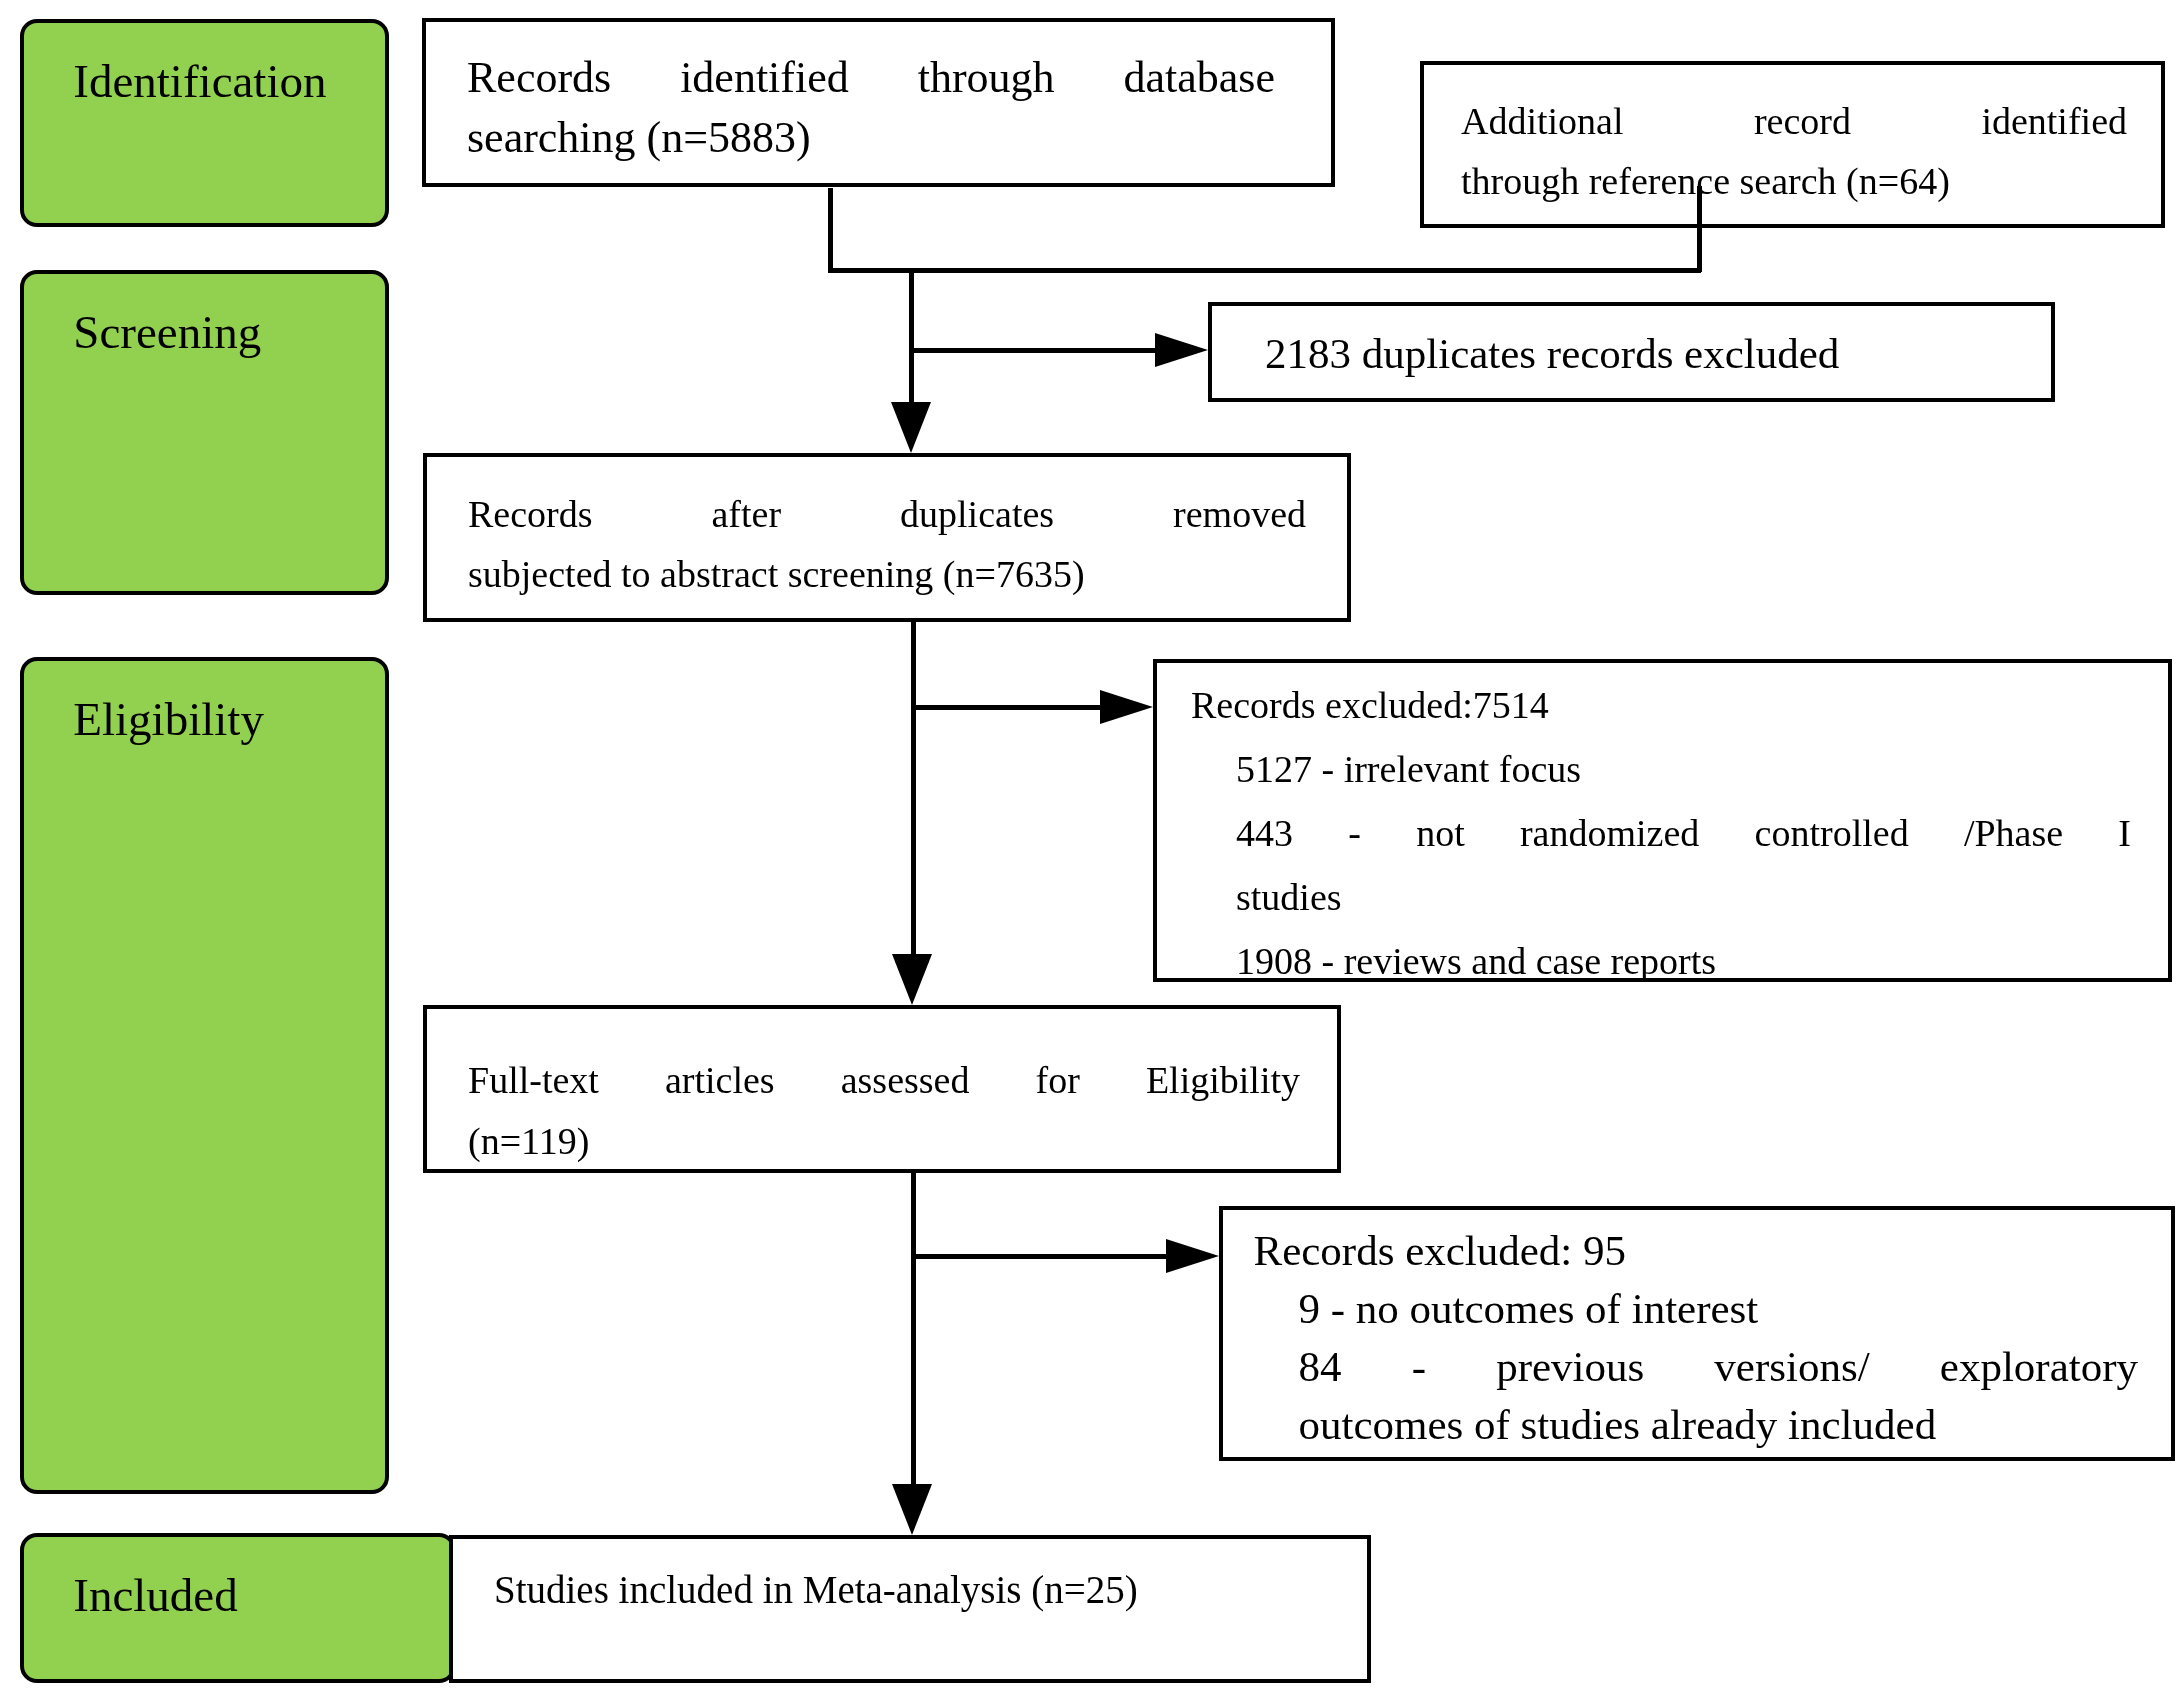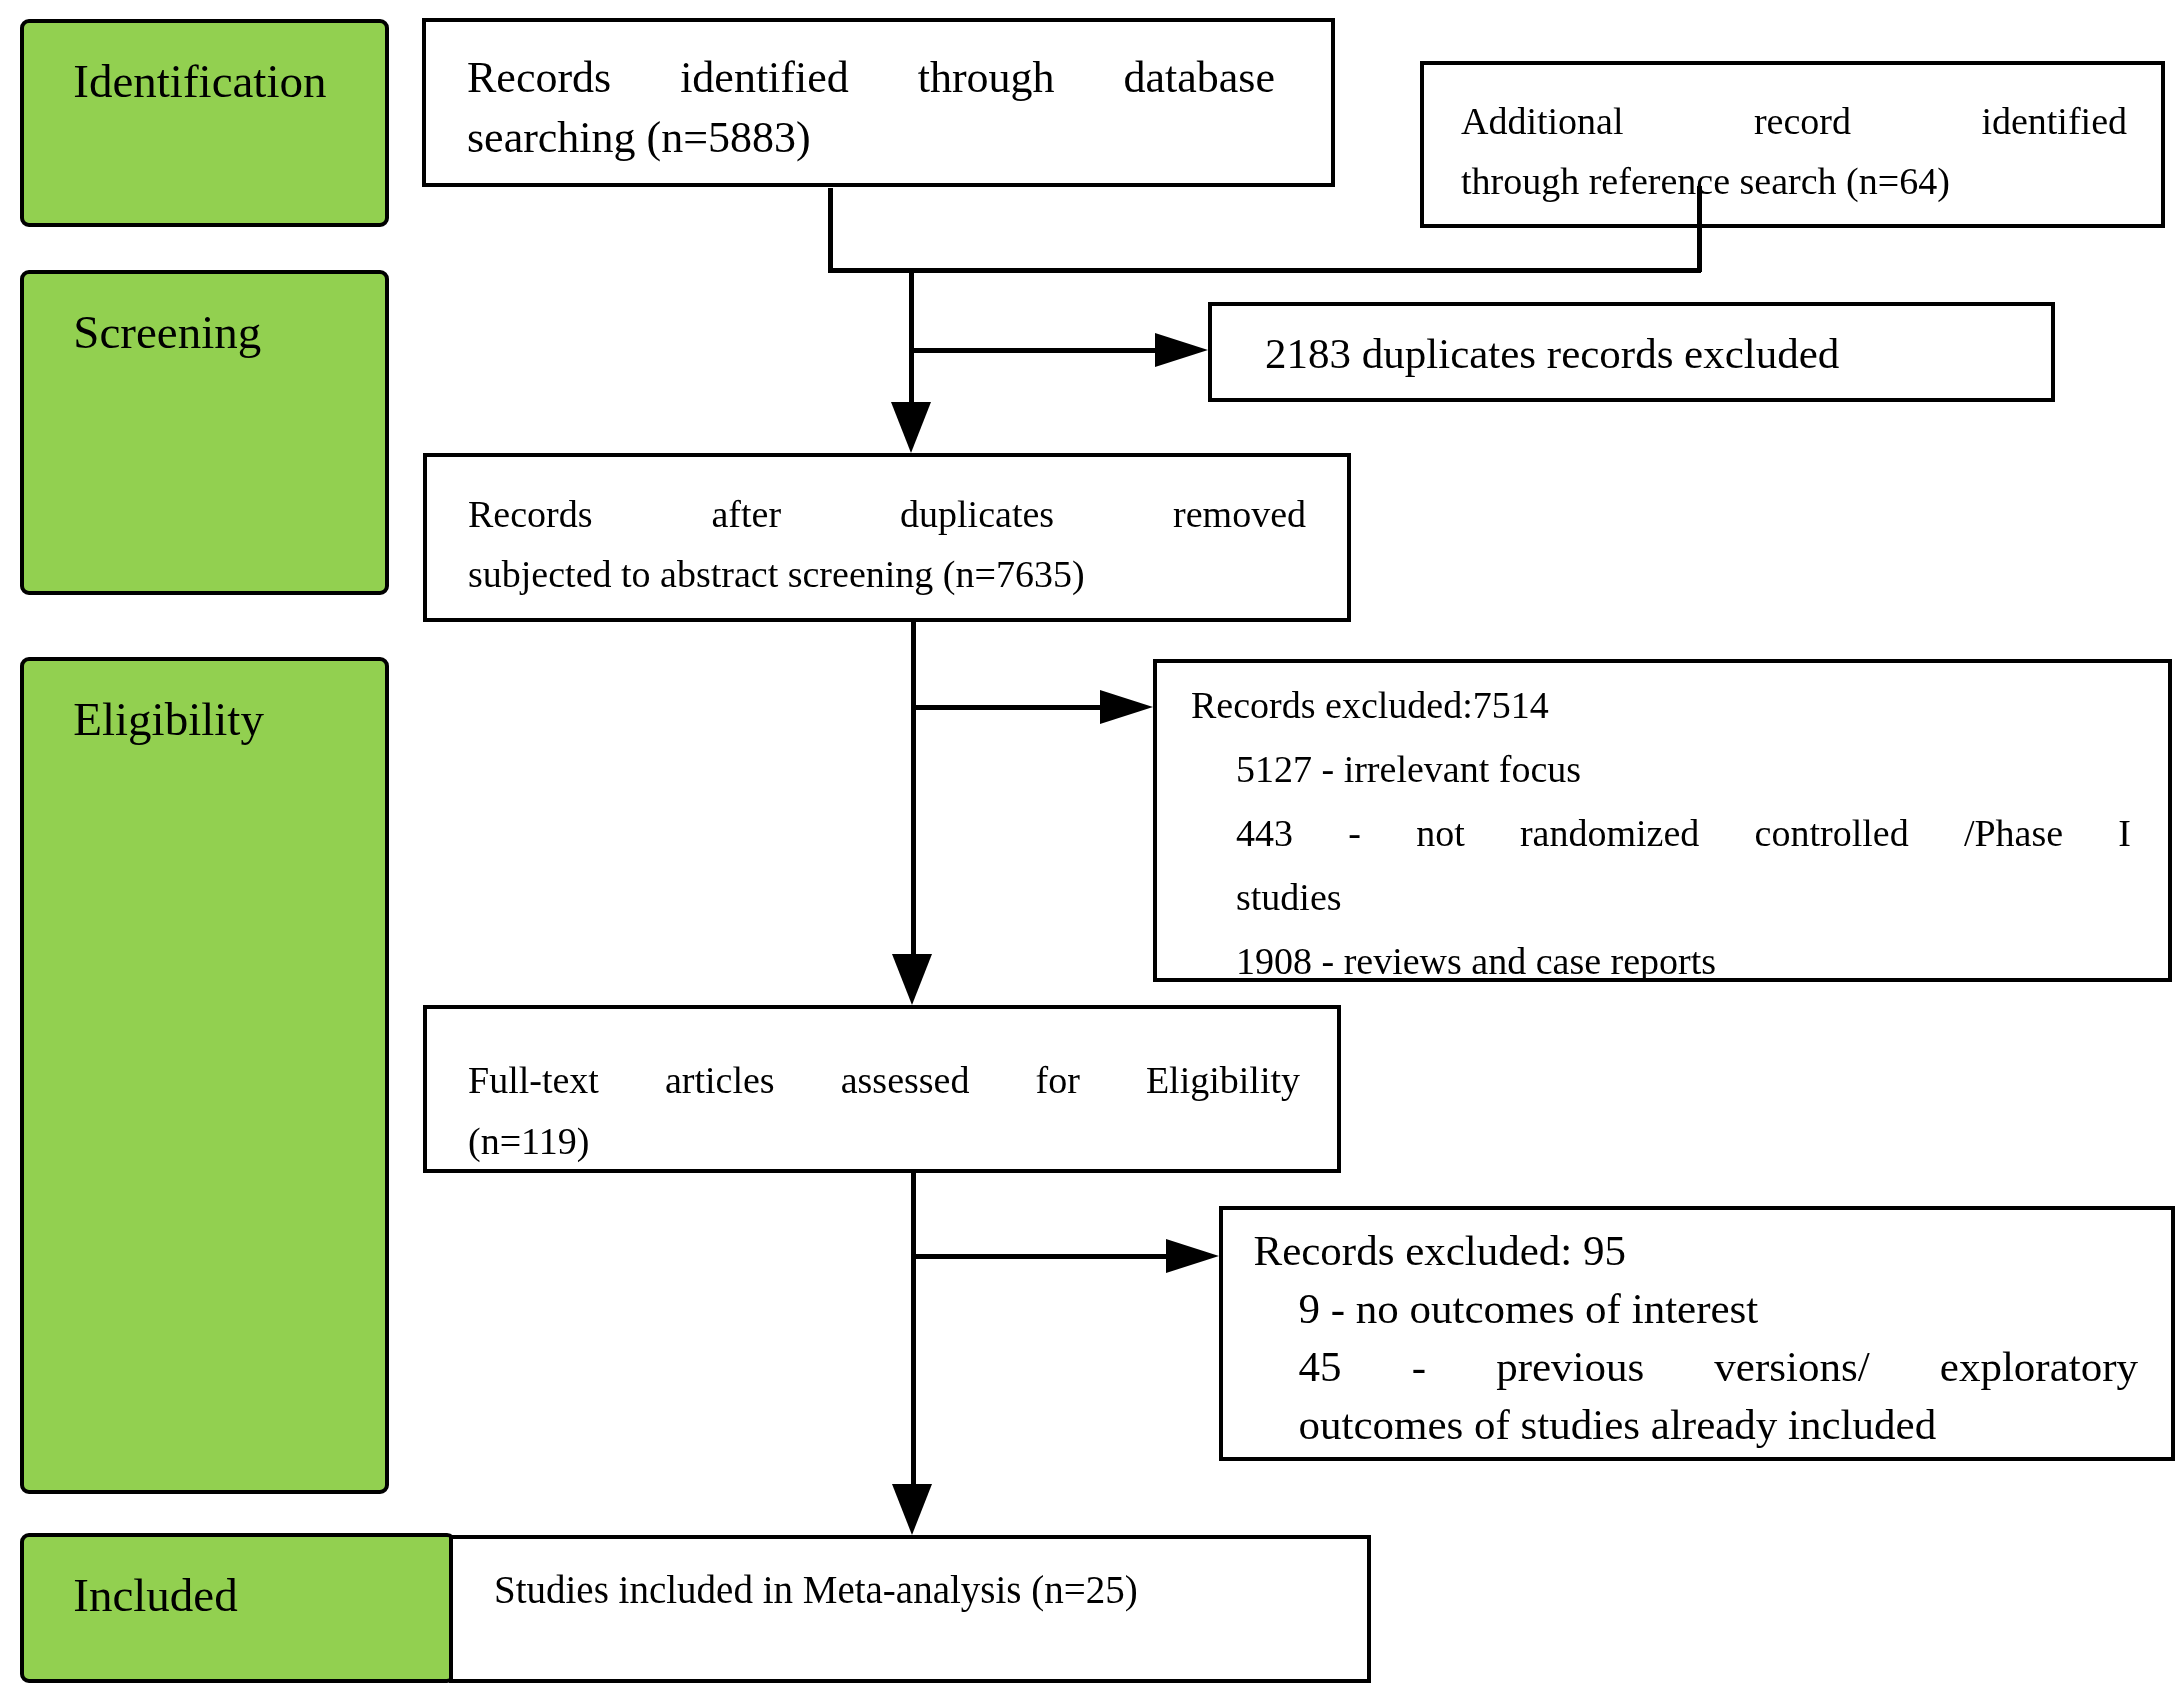--- a/index.html
+++ b/index.html
@@ -15,21 +15,21 @@
     height:1698px;
     background:#ffffff;
     font-family:"Liberation Serif","DejaVu Serif",serif;
     color:var(--text);
     overflow:hidden;
   }
   .stage{
     position:absolute;
     background:var(--stage-fill);
     border:4.1px solid var(--border);
-    border-radius:9px;
+    border-radius:17px;
     box-sizing:border-box;
     font-size:47px;
     line-height:54px;
     padding:30.5px 17px 0 49px;
   }
   .box{
     position:absolute;
     background:var(--box-fill);
     border:4.7px solid var(--border);
     box-sizing:border-box;
@@ -128,21 +128,21 @@
   </div>
 
   <div class="box" id="box-fulltext">
     <div class="jline">Full-text articles assessed for Eligibility</div>
     <div class="nline">(n=119)</div>
   </div>
 
   <div class="box" id="box-excluded-fulltext">
     <div class="nline">Records excluded: 95</div>
     <div class="nline indent">9 - no outcomes of interest</div>
-    <div class="jline indent">45 - previous versions/ exploratory</div>
+    <div class="jline indent">84 - previous versions/ exploratory</div>
     <div class="nline indent">outcomes of studies already included</div>
   </div>
 
   <div class="box" id="box-included-studies">
     <div class="nline">Studies included in Meta-analysis (n=25)</div>
   </div>
 
   <div class="line" id="cn-a-down"></div>
   <div class="line" id="cn-b-down"></div>
   <div class="line" id="cn-merge"></div>

